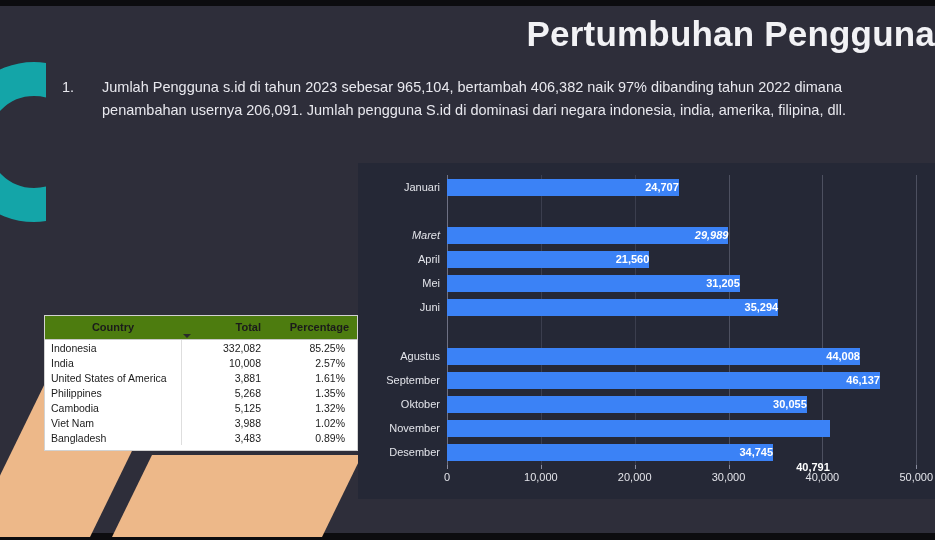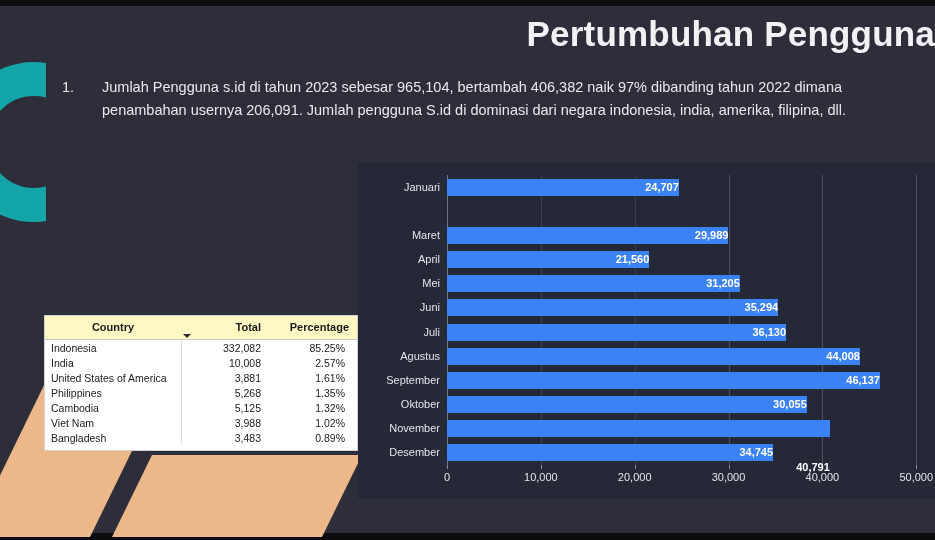--- a/index.html
+++ b/index.html
@@ -100,21 +100,21 @@
   
   #table-card{
     position:absolute;left:45px;top:316px;width:312px;height:134px;
     background:#ffffff;
     box-shadow:0 0 0 1px #d2d2d2;
     font-family:"Liberation Sans",sans-serif;
     overflow:hidden;
   }
   #table-card table{border-collapse:collapse;width:100%;}
   #table-card thead th{
-    background:#fef9c3;
+    background:#4d7c0f;
     color:#1b1b1b;
     font-size:11px;
     font-weight:bold;
     padding:5px 6px 6px 6px;
     border-bottom:1px solid #c8c8c8;
     position:relative;
   }
   #table-card thead th.c-country{text-align:center;}
   #table-card thead th.c-total{text-align:right;width:74px;}
   #table-card thead th.c-pct{text-align:right;width:76px;padding-right:8px;}
@@ -173,44 +173,39 @@
         <div class="tickmark" style="left: 375.385px;"></div>
         <div class="xtick" style="left: 375.385px;">40,000</div>
         <div class="gridline" style="left: 469.231px;"></div>
         <div class="tickmark" style="left: 469.231px;"></div>
         <div class="xtick" style="left: 469.231px;">50,000</div>
         <div class="row" style="top: 3.58333px; width: 488px;">
           <div class="rowlabel">Januari</div>
           <div class="bar" style="width: 231.866px;"></div>
           <div class="barval" style="left: 0px; width: 231.866px; text-align: right;">24,707</div>
         </div>
-        <div class="row" style="top: 51.9167px; width: 488px;">
+        <div class="row" style="top: 51.9167px; width: 488px; font-style: italic;">
           <div class="rowlabel">Maret</div>
           <div class="bar" style="width: 281.435px;"></div>
           <div class="barval" style="left: 0px; width: 281.435px; text-align: right;">29,989</div>
         </div>
         <div class="row" style="top: 76.0833px; width: 488px;">
           <div class="rowlabel">April</div>
           <div class="bar" style="width: 202.332px;"></div>
           <div class="barval" style="left: 0px; width: 202.332px; text-align: right;">21,560</div>
         </div>
         <div class="row" style="top: 100.25px; width: 488px;">
           <div class="rowlabel">Mei</div>
           <div class="bar" style="width: 292.847px;"></div>
           <div class="barval" style="left: 0px; width: 292.847px; text-align: right;">31,205</div>
         </div>
         <div class="row" style="top: 124.417px; width: 488px;">
           <div class="rowlabel">Juni</div>
           <div class="bar" style="width: 331.221px;"></div>
           <div class="barval" style="left: 0px; width: 331.221px; text-align: right;">35,294</div>
-        </div>
-        <div class="row" style="top: 148.583px; width: 488px;">
-          <div class="rowlabel">Juli</div>
-          <div class="bar" style="width: 339.066px;"></div>
-          <div class="barval" style="left: 0px; width: 339.066px; text-align: right;">36,130</div>
         </div>
         <div class="row" style="top: 172.75px; width: 488px;">
           <div class="rowlabel">Agustus</div>
           <div class="bar" style="width: 412.998px;"></div>
           <div class="barval" style="left: 0px; width: 412.998px; text-align: right;">44,008</div>
         </div>
         <div class="row" style="top: 196.917px; width: 488px;">
           <div class="rowlabel">September</div>
           <div class="bar" style="width: 432.978px;"></div>
           <div class="barval" style="left: 0px; width: 432.978px; text-align: right;">46,137</div>

